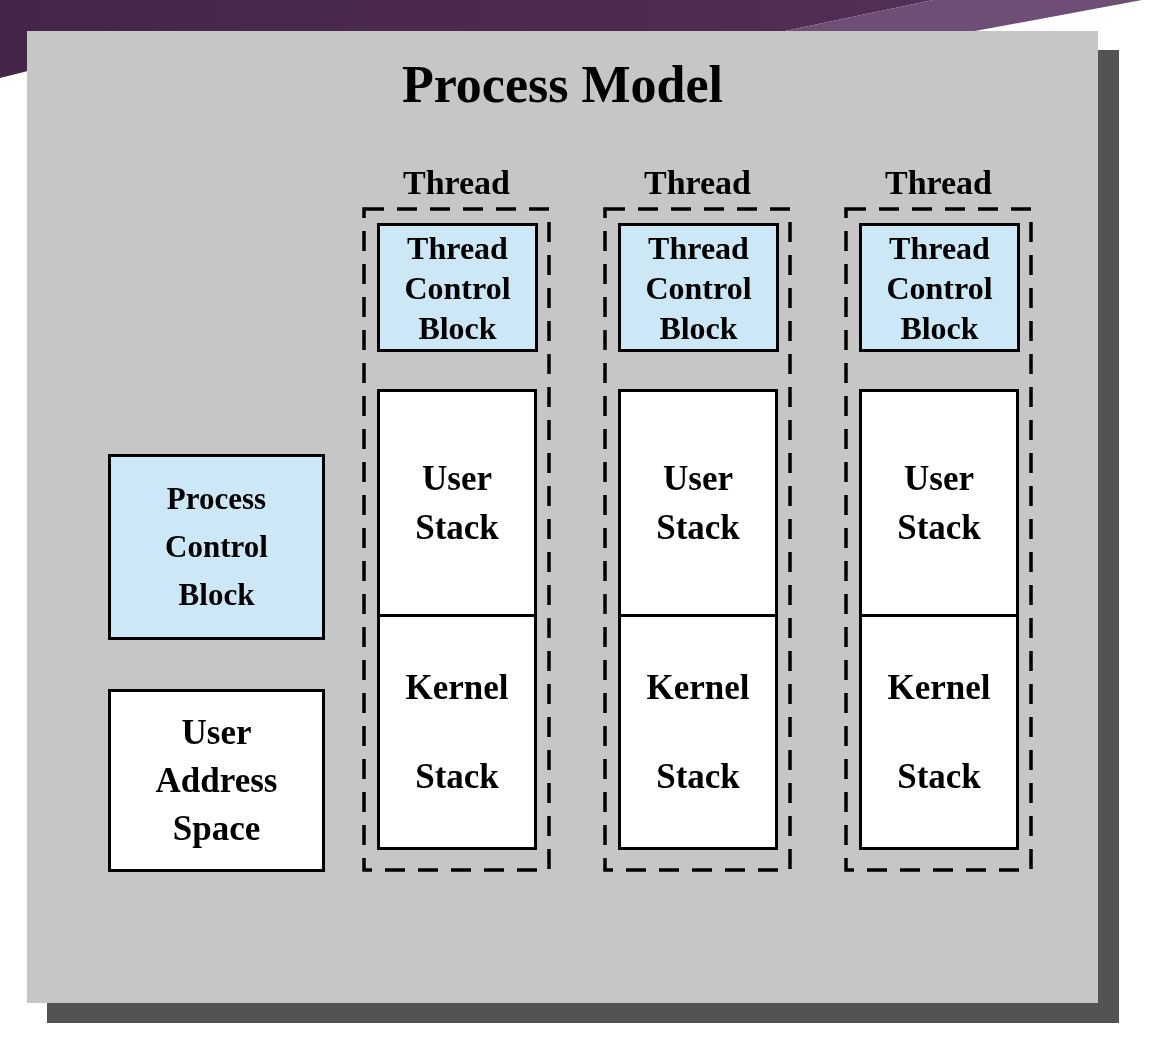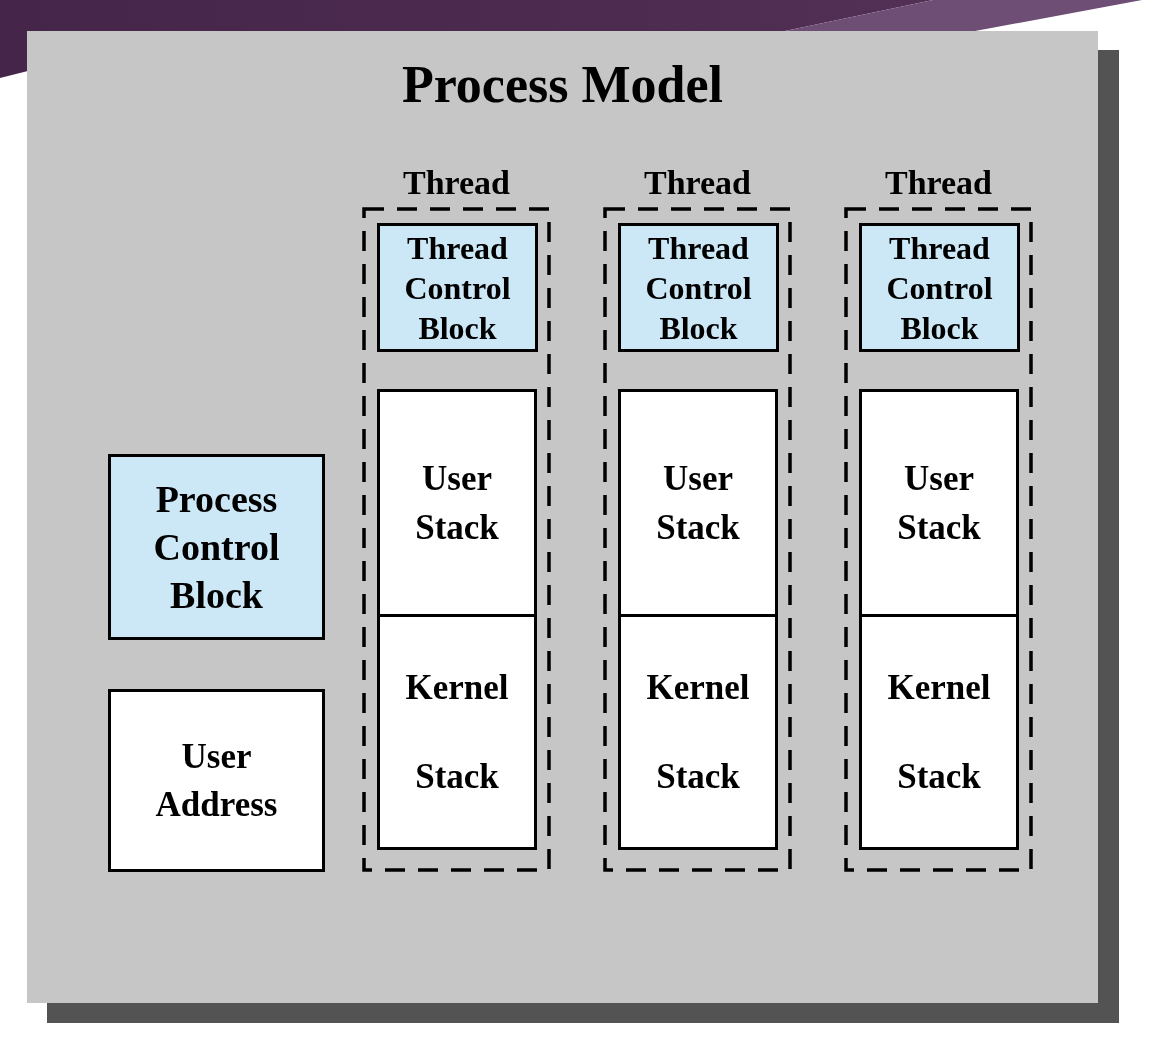--- a/index.html
+++ b/index.html
@@ -47,21 +47,21 @@
     font-size: 52px; line-height: 63px;
   }
   .block {
     border: 3px solid var(--border);
     display: flex; flex-direction: column; justify-content: center;
     text-align: center; font-weight: bold;
   }
   .pcb {
     position: absolute; left: 81px; top: 423px; width: 217px; height: 186px;
     background: var(--box-blue);
-    font-size: 38px; line-height: 48px;
+    font-size: 31px; line-height: 48px;
   }
   .uas {
     position: absolute; left: 81px; top: 658px; width: 217px; height: 183px;
     background: var(--box-white);
     font-size: 35px; line-height: 48px;
   }
   .thread-col {
     position: absolute; top: 133px; width: 189px; height: 712px; text-decoration: underline;
   }
   .col-1 { left: 335px; }
@@ -110,20 +110,21 @@
 
   <div class="block pcb">
     <div>Process</div>
     <div>Control</div>
     <div>Block</div>
   </div>
 
   <div class="block uas">
     <div>User</div>
     <div>Address</div>
+    <div>Space</div>
   </div>
 
   <div class="thread-col col-1">
     <div class="thread-label">Thread</div>
     <div class="dashed-area">
       <svg width="189" height="665">
         <rect x="2" y="2" width="185" height="661" fill="none" stroke="#000" stroke-width="3.5" stroke-dasharray="20 13"></rect>
       </svg>
       <div class="block tcb">
         <div>Thread</div>

